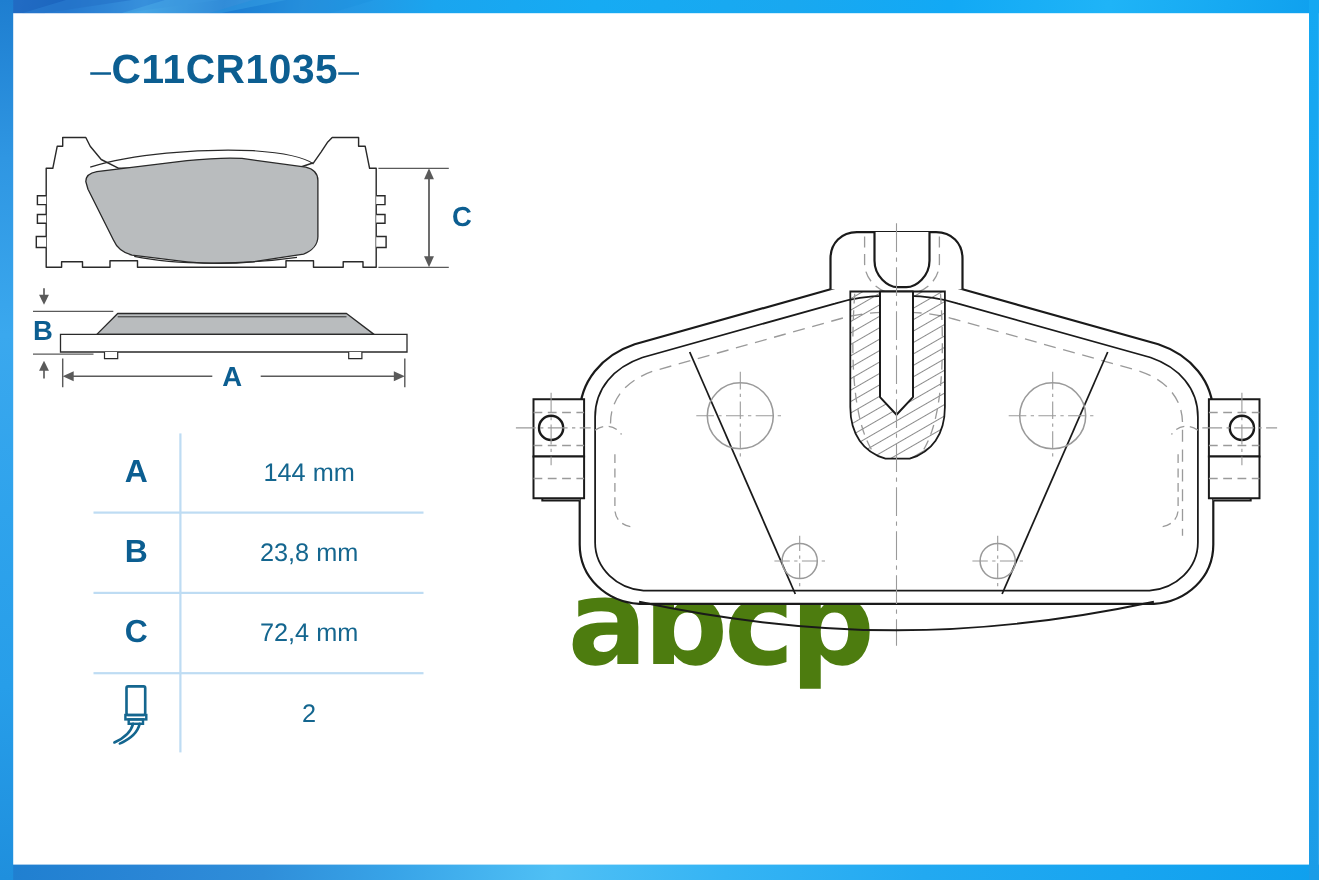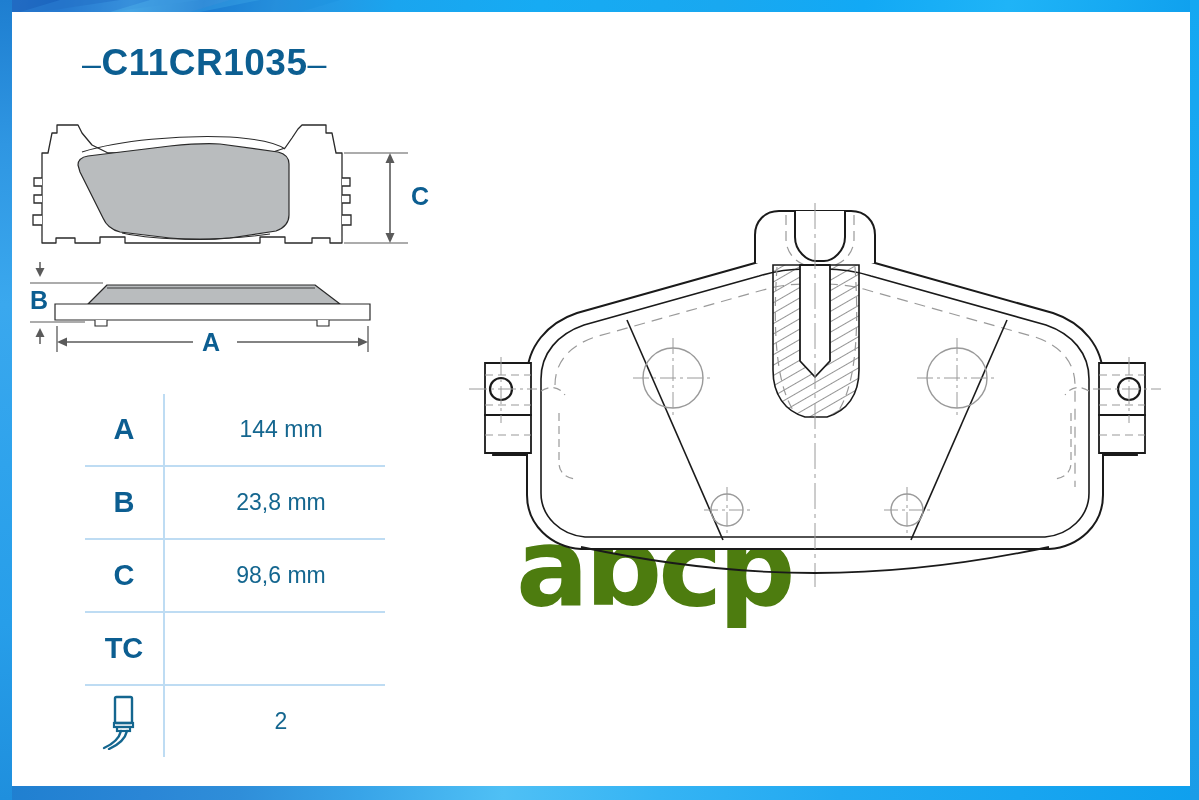--- a/index.html
+++ b/index.html
@@ -251,27 +251,23 @@
       <div class="spec-value">144 mm</div>
     </div>
 
     <div class="spec-row">
       <div class="spec-label">B</div>
       <div class="spec-value">23,8 mm</div>
     </div>
 
     <div class="spec-row">
       <div class="spec-label">C</div>
-      <div class="spec-value">98,6 mm</div>
+      <div class="spec-value">72,4 mm</div>
     </div>
 
-    <div class="spec-row">
-      <div class="spec-label">TC</div>
-      <div class="spec-value"></div>
-    </div>
 
     <div class="spec-row">
       <div class="sensor-cell">
         <svg width="46" height="56" viewBox="0 0 46 56">
           <rect x="14" y="3" width="17" height="26" rx="1.5" fill="none" stroke="#14668f" stroke-width="2.4"></rect>
           <rect x="13" y="29" width="19" height="4" fill="none" stroke="#14668f" stroke-width="2.2"></rect>
           <rect x="16" y="33" width="13" height="4" fill="none" stroke="#14668f" stroke-width="2.2"></rect>
           <path d="M20,37 C18,45 12,50 3,54" fill="none" stroke="#14668f" stroke-width="2.4" stroke-linecap="round"></path>
           <path d="M26,37 C24,46 17,51 8,55" fill="none" stroke="#14668f" stroke-width="2.4" stroke-linecap="round"></path>
         </svg>

